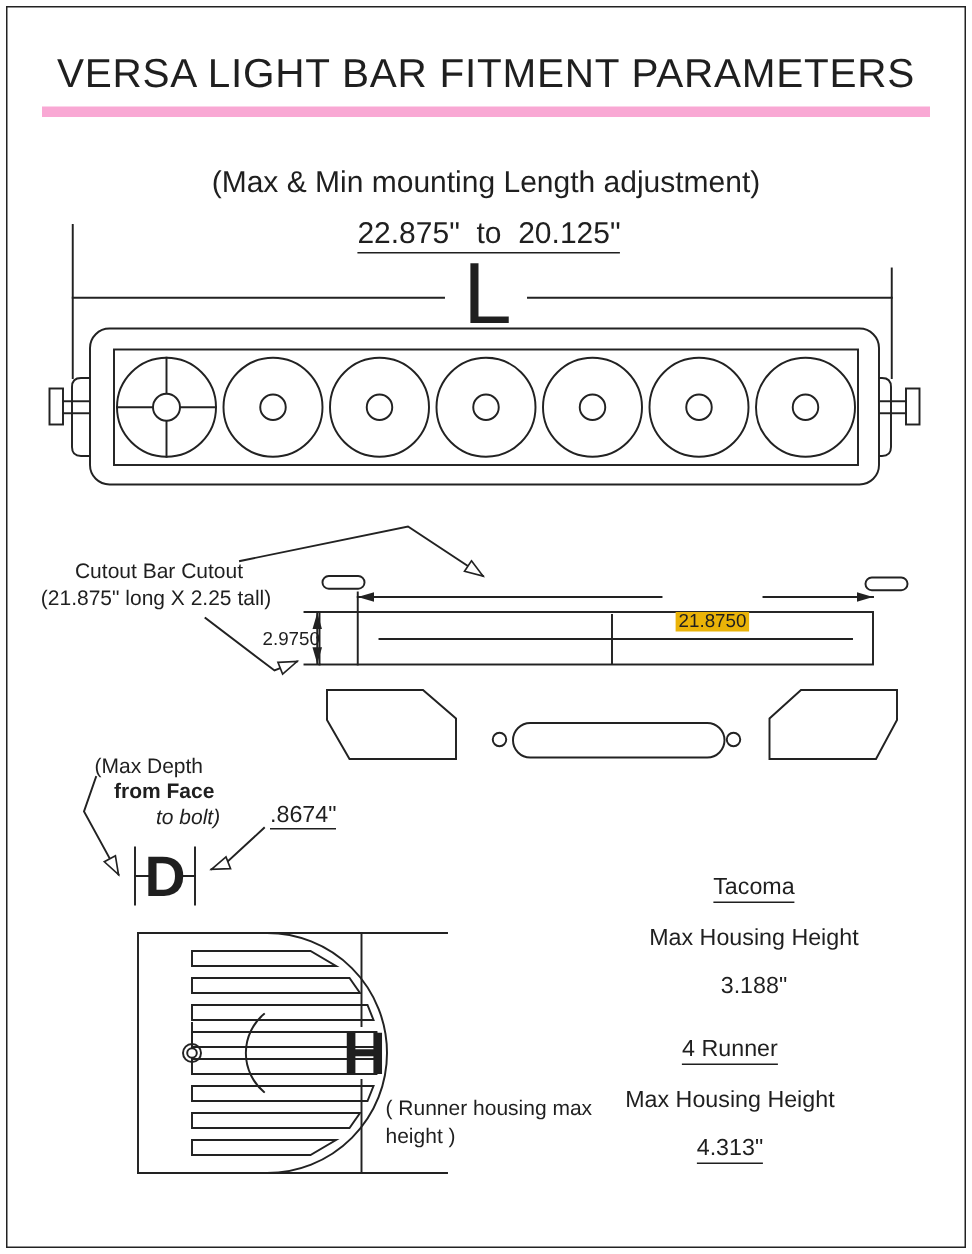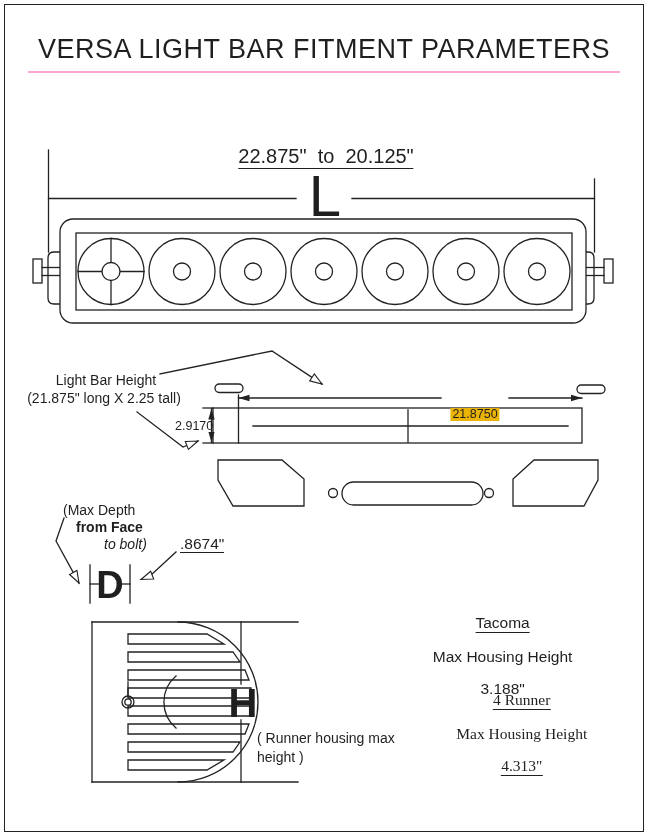--- a/index.html
+++ b/index.html
@@ -8,21 +8,21 @@
     background:#ffffff;color:#1f1f1f;
     font-family:"Liberation Sans","DejaVu Sans",sans-serif;
     overflow:hidden;
   }
   .page-border{position:absolute;left:4px;top:4px;right:4px;bottom:4px;border:1.6px solid #222;pointer-events:none;}
   .art{position:absolute;left:0;top:0;}
   .txt{position:absolute;white-space:pre;line-height:1.05;}
   .ctr{transform:translateX(-50%);text-align:center;}
   .title-wrap{position:absolute;left:0;top:34px;width:100%;text-align:center;}
   .title{display:inline-block;font-size:27px;letter-spacing:.5px;font-weight:400;
-         border-bottom:2px solid #f9a8d4;padding:0 10px 6px 10px;}
+         border-bottom:7px solid #f9a8d4;padding:0 10px 6px 10px;}
   .subtitle{font-size:20px;}
   .range{font-size:20px;border-bottom:1.6px solid #1f1f1f;padding-bottom:1px;}
   .dim-big{font-size:58px;font-weight:400;}
   .dim-bold{font-weight:700;}
   .small-note{font-size:14px;}
   .dim-num{font-size:12.5px;}
   .uline{border-bottom:1.4px solid #1f1f1f;padding-bottom:0px;}
   .veh{font-size:15.5px;text-align:center;}
   .veh .uline{display:inline-block;}
 </style>
@@ -140,43 +140,44 @@
 
       <line x1="241" y1="622" x2="241" y2="684"></line>
       <line x1="241" y1="720" x2="241" y2="782"></line>
     </g>
   </svg>
 
   <div class="title-wrap">
     <span class="title">VERSA LIGHT BAR FITMENT PARAMETERS</span>
   </div>
 
+  <div class="txt ctr subtitle" style="left:324px;top:112px;">(Max &amp; Min mounting Length adjustment)</div>
   <div class="txt ctr range" style="left:326px;top:146px;">22.875"  to  20.125"</div>
 
   <div class="txt ctr dim-big" style="left:325px;top:166px;">L</div>
 
-  <div class="txt ctr small-note" style="left:106px;top:373px;">Light Bar Height</div>
+  <div class="txt ctr small-note" style="left:106px;top:373px;">Cutout Bar Cutout</div>
   <div class="txt ctr small-note" style="left:104px;top:391px;">(21.875" long X 2.25 tall)</div>
 
   <div class="txt ctr dim-num" style="left:475px;top:408px;background:#eab308;padding:0 2px;">21.8750</div>
-  <div class="txt dim-num" style="left:175px;top:419.5px;">2.9170</div>
+  <div class="txt dim-num" style="left:175px;top:419.5px;">2.9750</div>
 
   <div class="txt small-note" style="left:63px;top:503px;text-align:right;">(Max Depth</div>
   <div class="txt small-note" style="left:76px;top:520px;font-weight:bold;">from Face</div>
   <div class="txt small-note" style="left:104px;top:537px;font-style:italic;">to bolt)</div>
   <div class="txt uline" style="left:180px;top:536px;font-size:15.5px;">.8674"</div>
   <div class="txt ctr dim-bold" style="left:110px;top:566px;font-size:38px;">D</div>
 
   <div class="txt ctr dim-bold" style="left:243px;top:682px;font-size:40px;">H</div>
   <div class="txt small-note" style="left:257px;top:731px;">( Runner housing max</div>
   <div class="txt small-note" style="left:257px;top:750px;text-align:right;">height )</div>
 
-  <div class="txt ctr veh" style="left:494px;top:599px;">
+  <div class="txt ctr veh" style="left:494px;top:568px;">
     <span class="uline">Tacoma</span><br>
     <span>Max Housing Height</span><br>
     <span>3.188"</span>
   </div>
-  <div class="txt ctr veh" style="left:514px;top:676px;font-family:Liberation Serif, serif;">
+  <div class="txt ctr veh" style="left:478px;top:676px;">
     <span class="uline">4 Runner</span><br>
     <span>Max Housing Height</span><br>
     <span class="uline">4.313"</span>
   </div>
 </div>
 
 </body></html>

